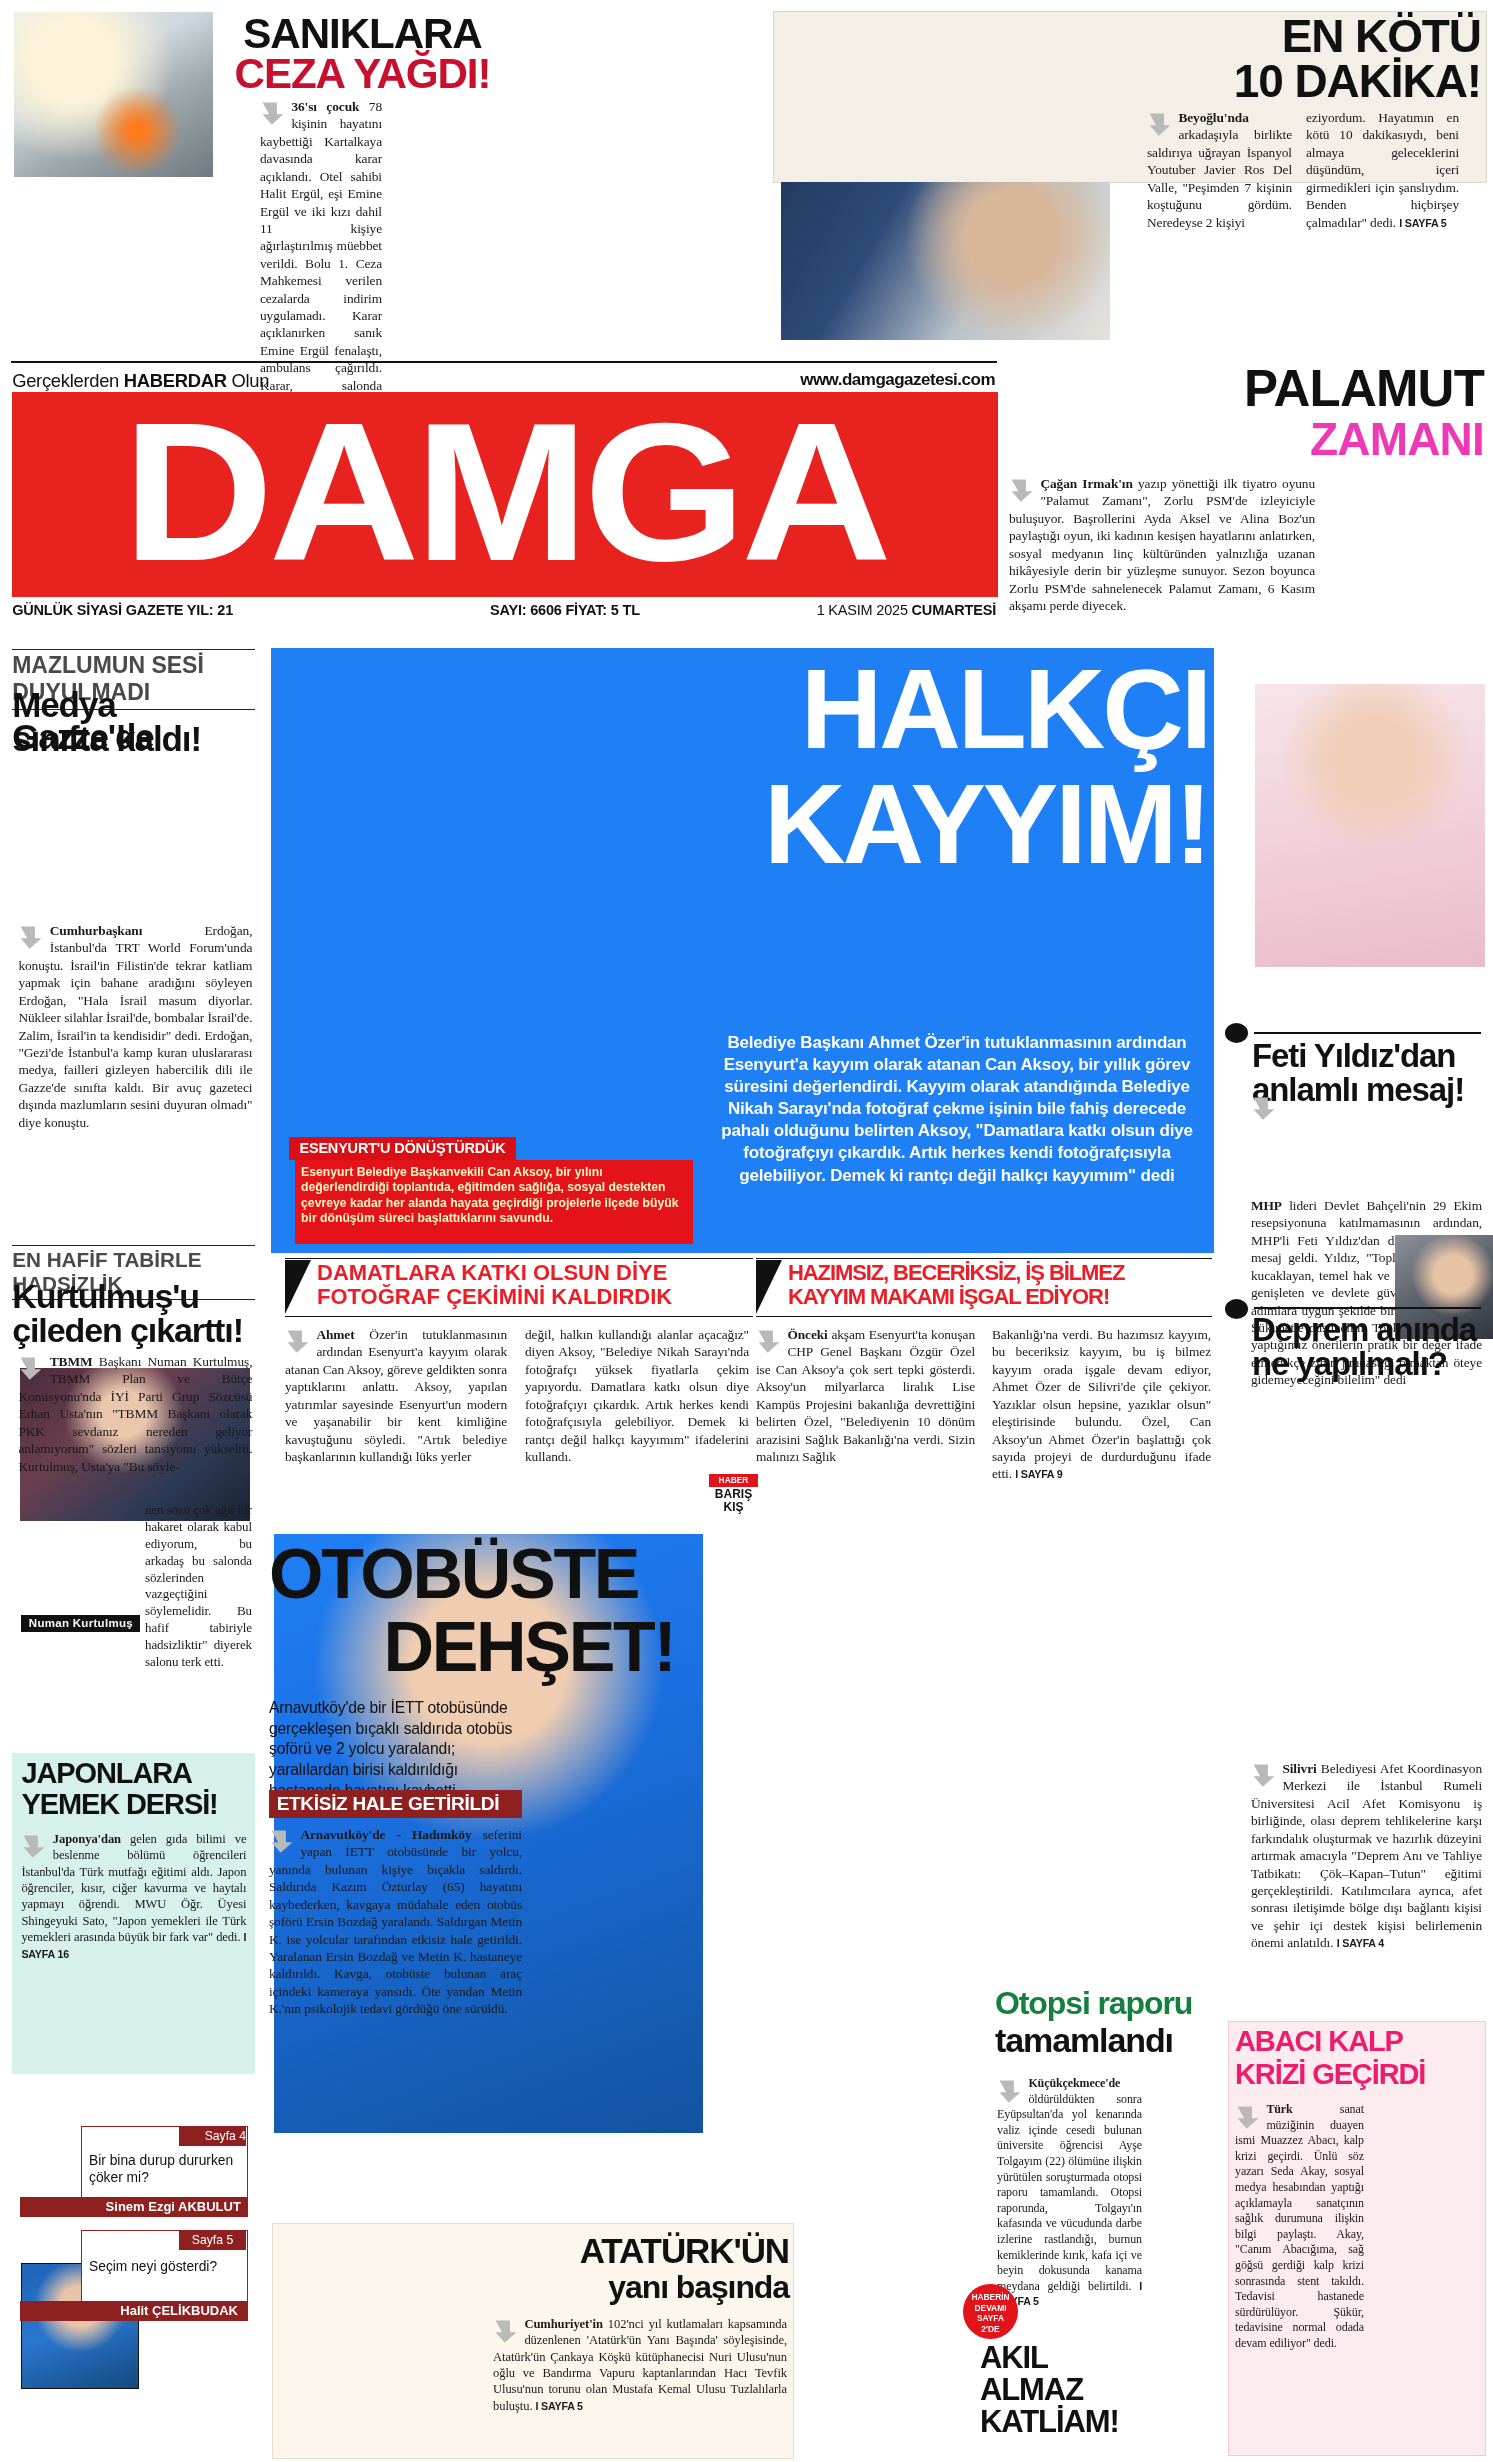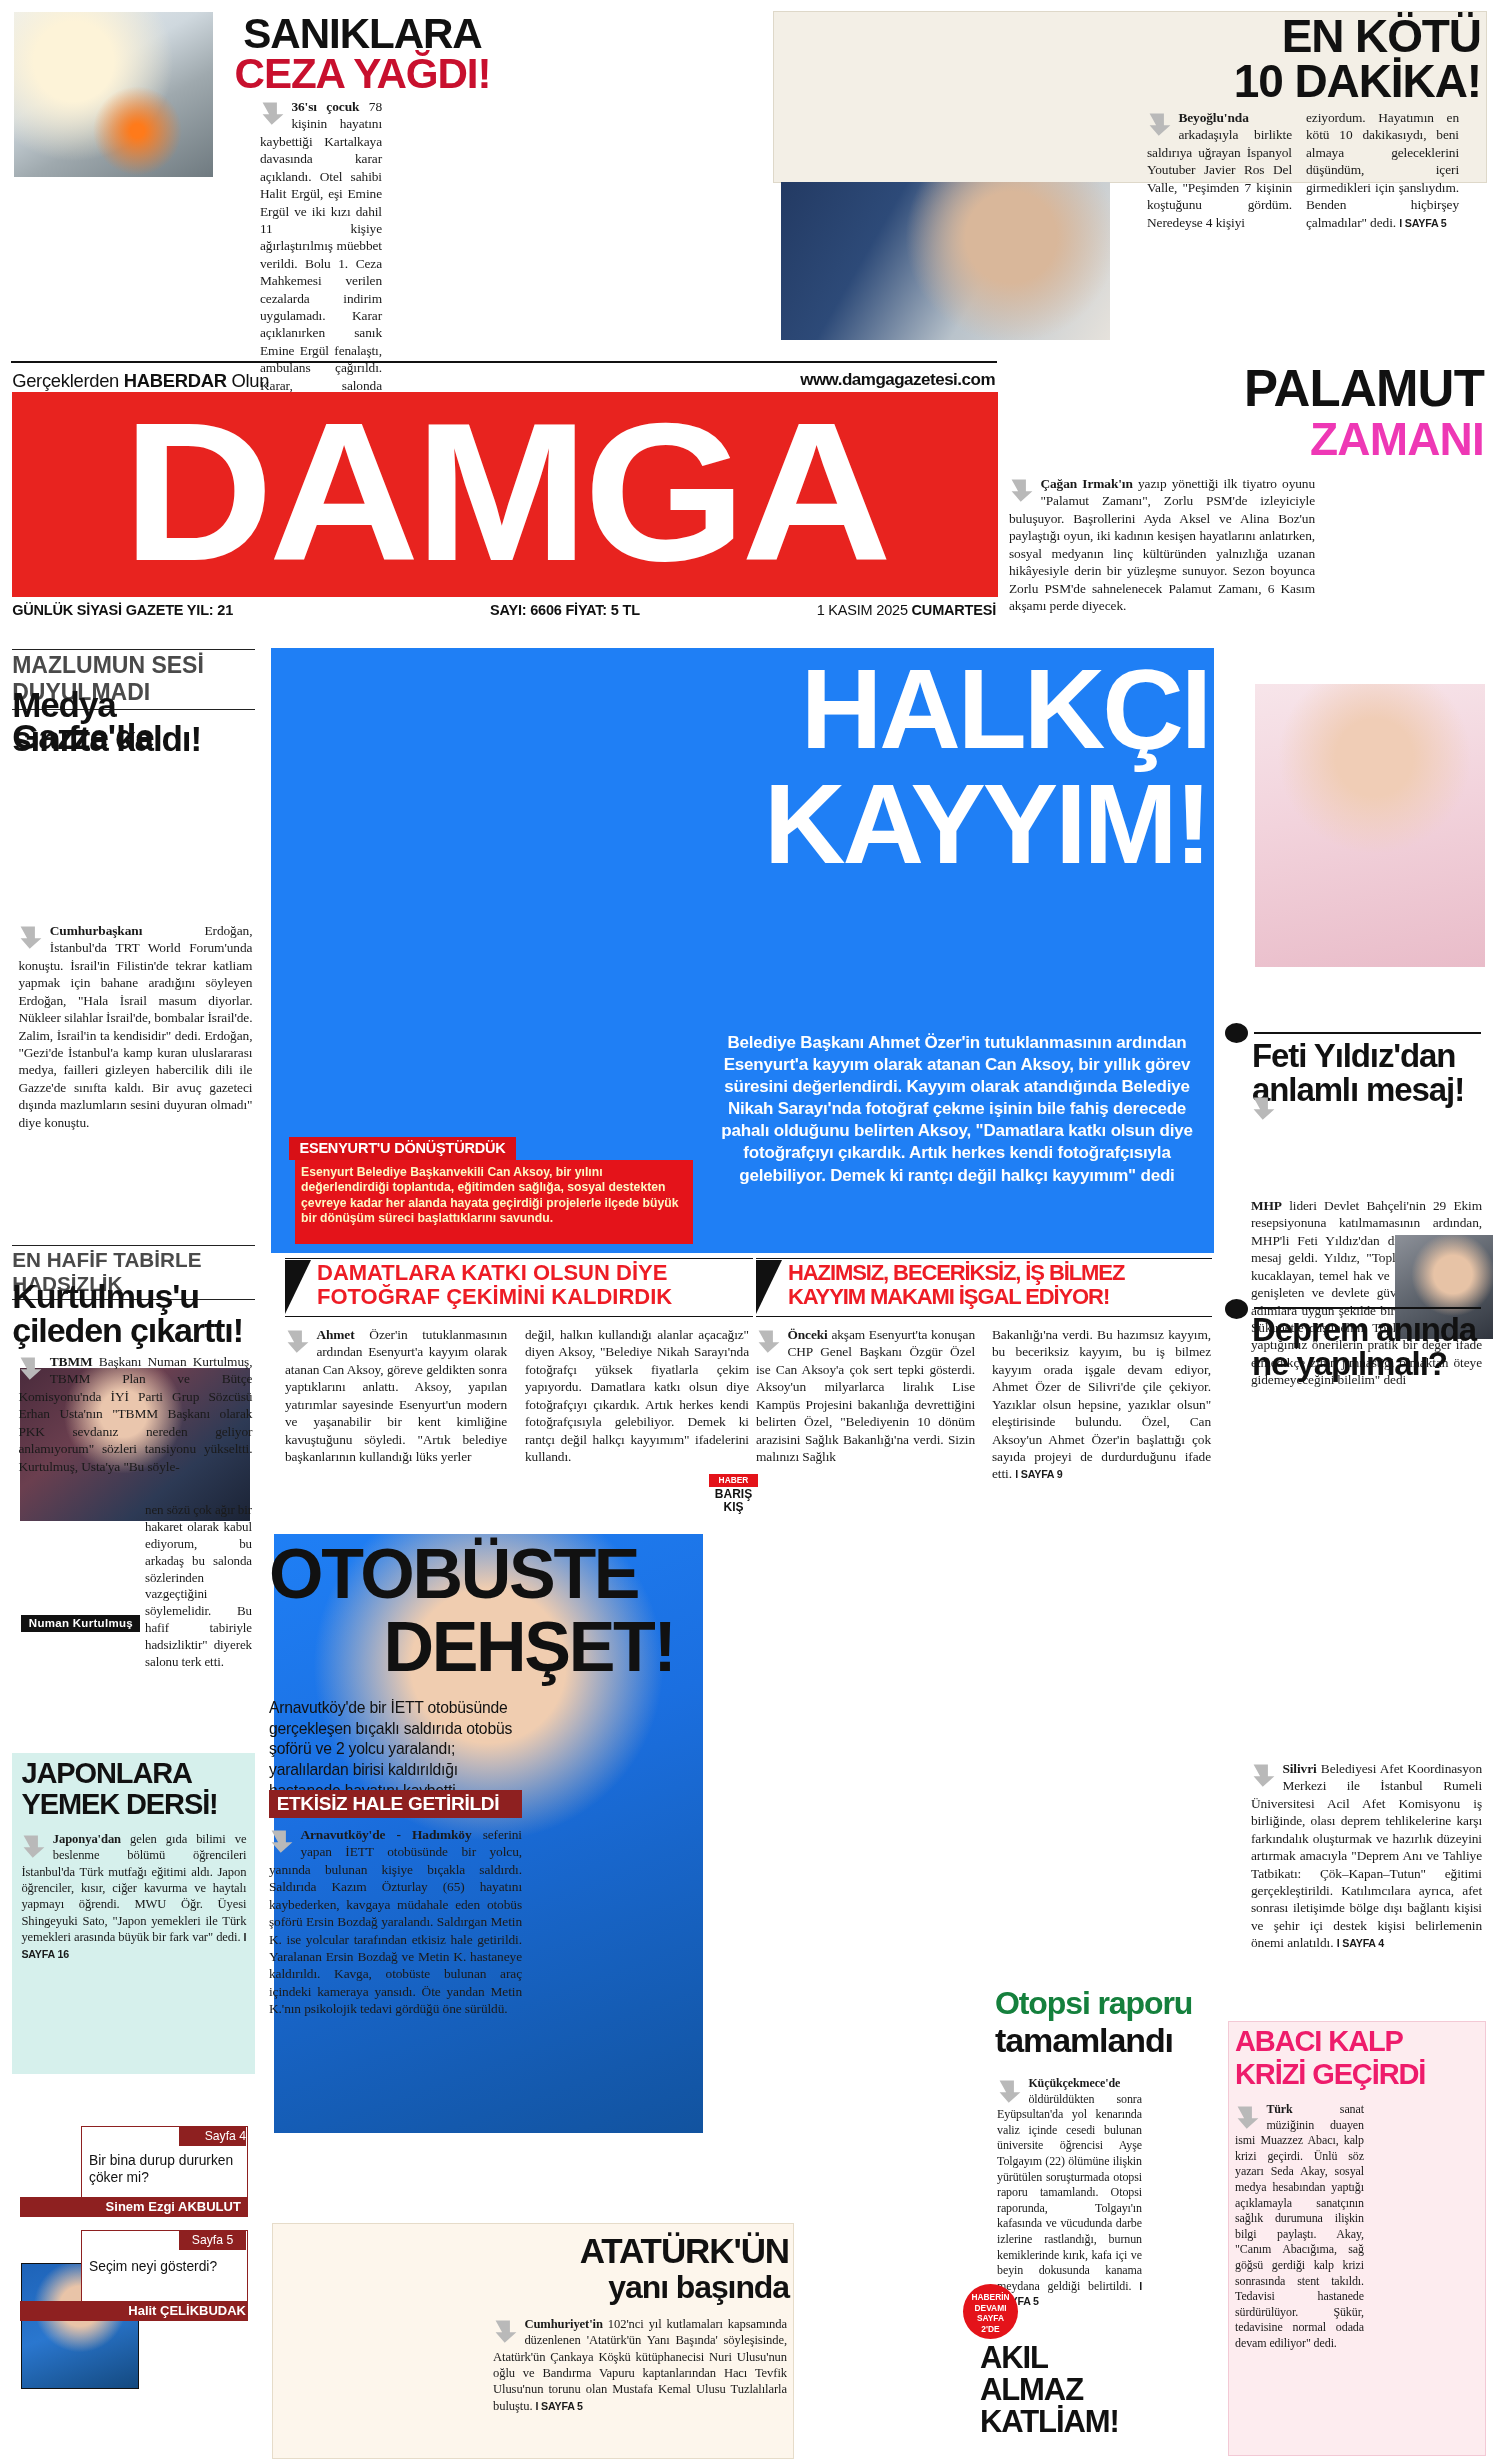--- a/index.html
+++ b/index.html
@@ -75,21 +75,21 @@
   <div class="abs photo ph-street" style="left:781px;top:17px;width:329px;height:158px;"></div>
 
   <div class="abs hl" style="left:1114px;top:15.3px;width:367px;font-size:46px;color:#111;text-align:right;">EN KÖTÜ</div>
   <div class="abs hl" style="left:1114px;top:60px;width:367px;font-size:46px;color:#111;text-align:right;">10 DAKİKA!</div>
 
   <div class="abs body-txt" style="left:1147px;top:109px;width:145px;">
     <svg class="lead-arrow" viewBox="0 0 40 40">
       <path d="M4 4 L26 4 L26 22 L36 22 L18 38 L4 22 L14 22 Z" fill="#b9b9b9"></path>
     </svg>
     <b>Beyoğlu'nda</b>
-    <span>arkadaşıyla birlikte saldırıya uğrayan İspanyol Youtuber Javier Ros Del Valle, "Peşimden 7 kişinin koştuğunu gördüm. Neredeyse 4 kişiyi</span>
+    <span>arkadaşıyla birlikte saldırıya uğrayan İspanyol Youtuber Javier Ros Del Valle, "Peşimden 7 kişinin koştuğunu gördüm. Neredeyse 2 kişiyi</span>
   </div>
   <div class="abs body-txt" style="left:1306px;top:109px;width:153px;">
     <span>eziyordum. Hayatımın en kötü 10 dakikasıydı, beni almaya geleceklerini düşündüm, içeri girmedikleri için şanslıydım. Benden hiçbirşey çalmadılar" dedi.</span>
     <span class="sayfa">I SAYFA 5</span>
   </div>
 
   <div class="abs" style="left:10.7px;top:361px;width:986px;height:1.5px;background:#111;"></div>
   <div class="abs sans" style="left:12.2px;top:370px;font-size:18.4px;letter-spacing:-0.3px;">
     <span>Gerçeklerden</span>
     <b>HABERDAR</b>
@@ -264,21 +264,21 @@
               text-align:right;line-height:20px;">Sayfa 4</div>
   <div class="abs sans" style="left:89px;top:2152px;width:153px;font-size:13.8px;line-height:1.25;color:#111;">Bir bina durup dururken çöker mi?</div>
   <div class="abs sans" style="left:20px;top:2197px;width:227px;height:20px;background:#8e2020;color:#fff;font-size:13px;
               font-weight:bold;text-align:right;line-height:20px;padding-right:6.1px;box-sizing:border-box;">Sinem Ezgi AKBULUT</div>
 
   <div class="abs" style="left:81px;top:2230px;width:165px;height:89px;background:#fff;border:1.5px solid #8e2020;"></div>
   <div class="abs sans" style="left:179px;top:2230px;width:67px;height:20px;background:#8e2020;color:#fff;font-size:12.2px;
               text-align:center;line-height:20px;">Sayfa 5</div>
   <div class="abs sans" style="left:89px;top:2258px;width:153px;font-size:13.8px;line-height:1.25;color:#111;">Seçim neyi gösterdi?</div>
   <div class="abs sans" style="left:20px;top:2301px;width:227px;height:20px;background:#8e2020;color:#fff;font-size:13px;
-              font-weight:bold;text-align:right;line-height:20px;padding-right:1px;box-sizing:border-box;">Halit ÇELİKBUDAK</div>
+              font-weight:bold;text-align:right;line-height:20px;padding-right:9px;box-sizing:border-box;">Halit ÇELİKBUDAK</div>
 
   <div class="abs" style="left:272px;top:2223px;width:520px;height:234px;background:#fdf6ec;border:0.8px solid #e6dcc9;"></div>
 
   <div class="abs hl" style="left:490px;top:2235px;width:299px;font-size:35px;color:#111;text-align:right;">ATATÜRK'ÜN</div>
   <div class="abs hl" style="left:490px;top:2273px;width:299px;font-size:32px;color:#111;text-align:right;">yanı başında</div>
   <div class="abs body-txt" style="left:493px;top:2316px;width:294px;font-size:12.6px;">
     <svg class="lead-arrow" viewBox="0 0 40 40">
       <path d="M4 4 L26 4 L26 22 L36 22 L18 38 L4 22 L14 22 Z" fill="#b9b9b9"></path>
     </svg>
     <b>Cumhuriyet'in</b>

